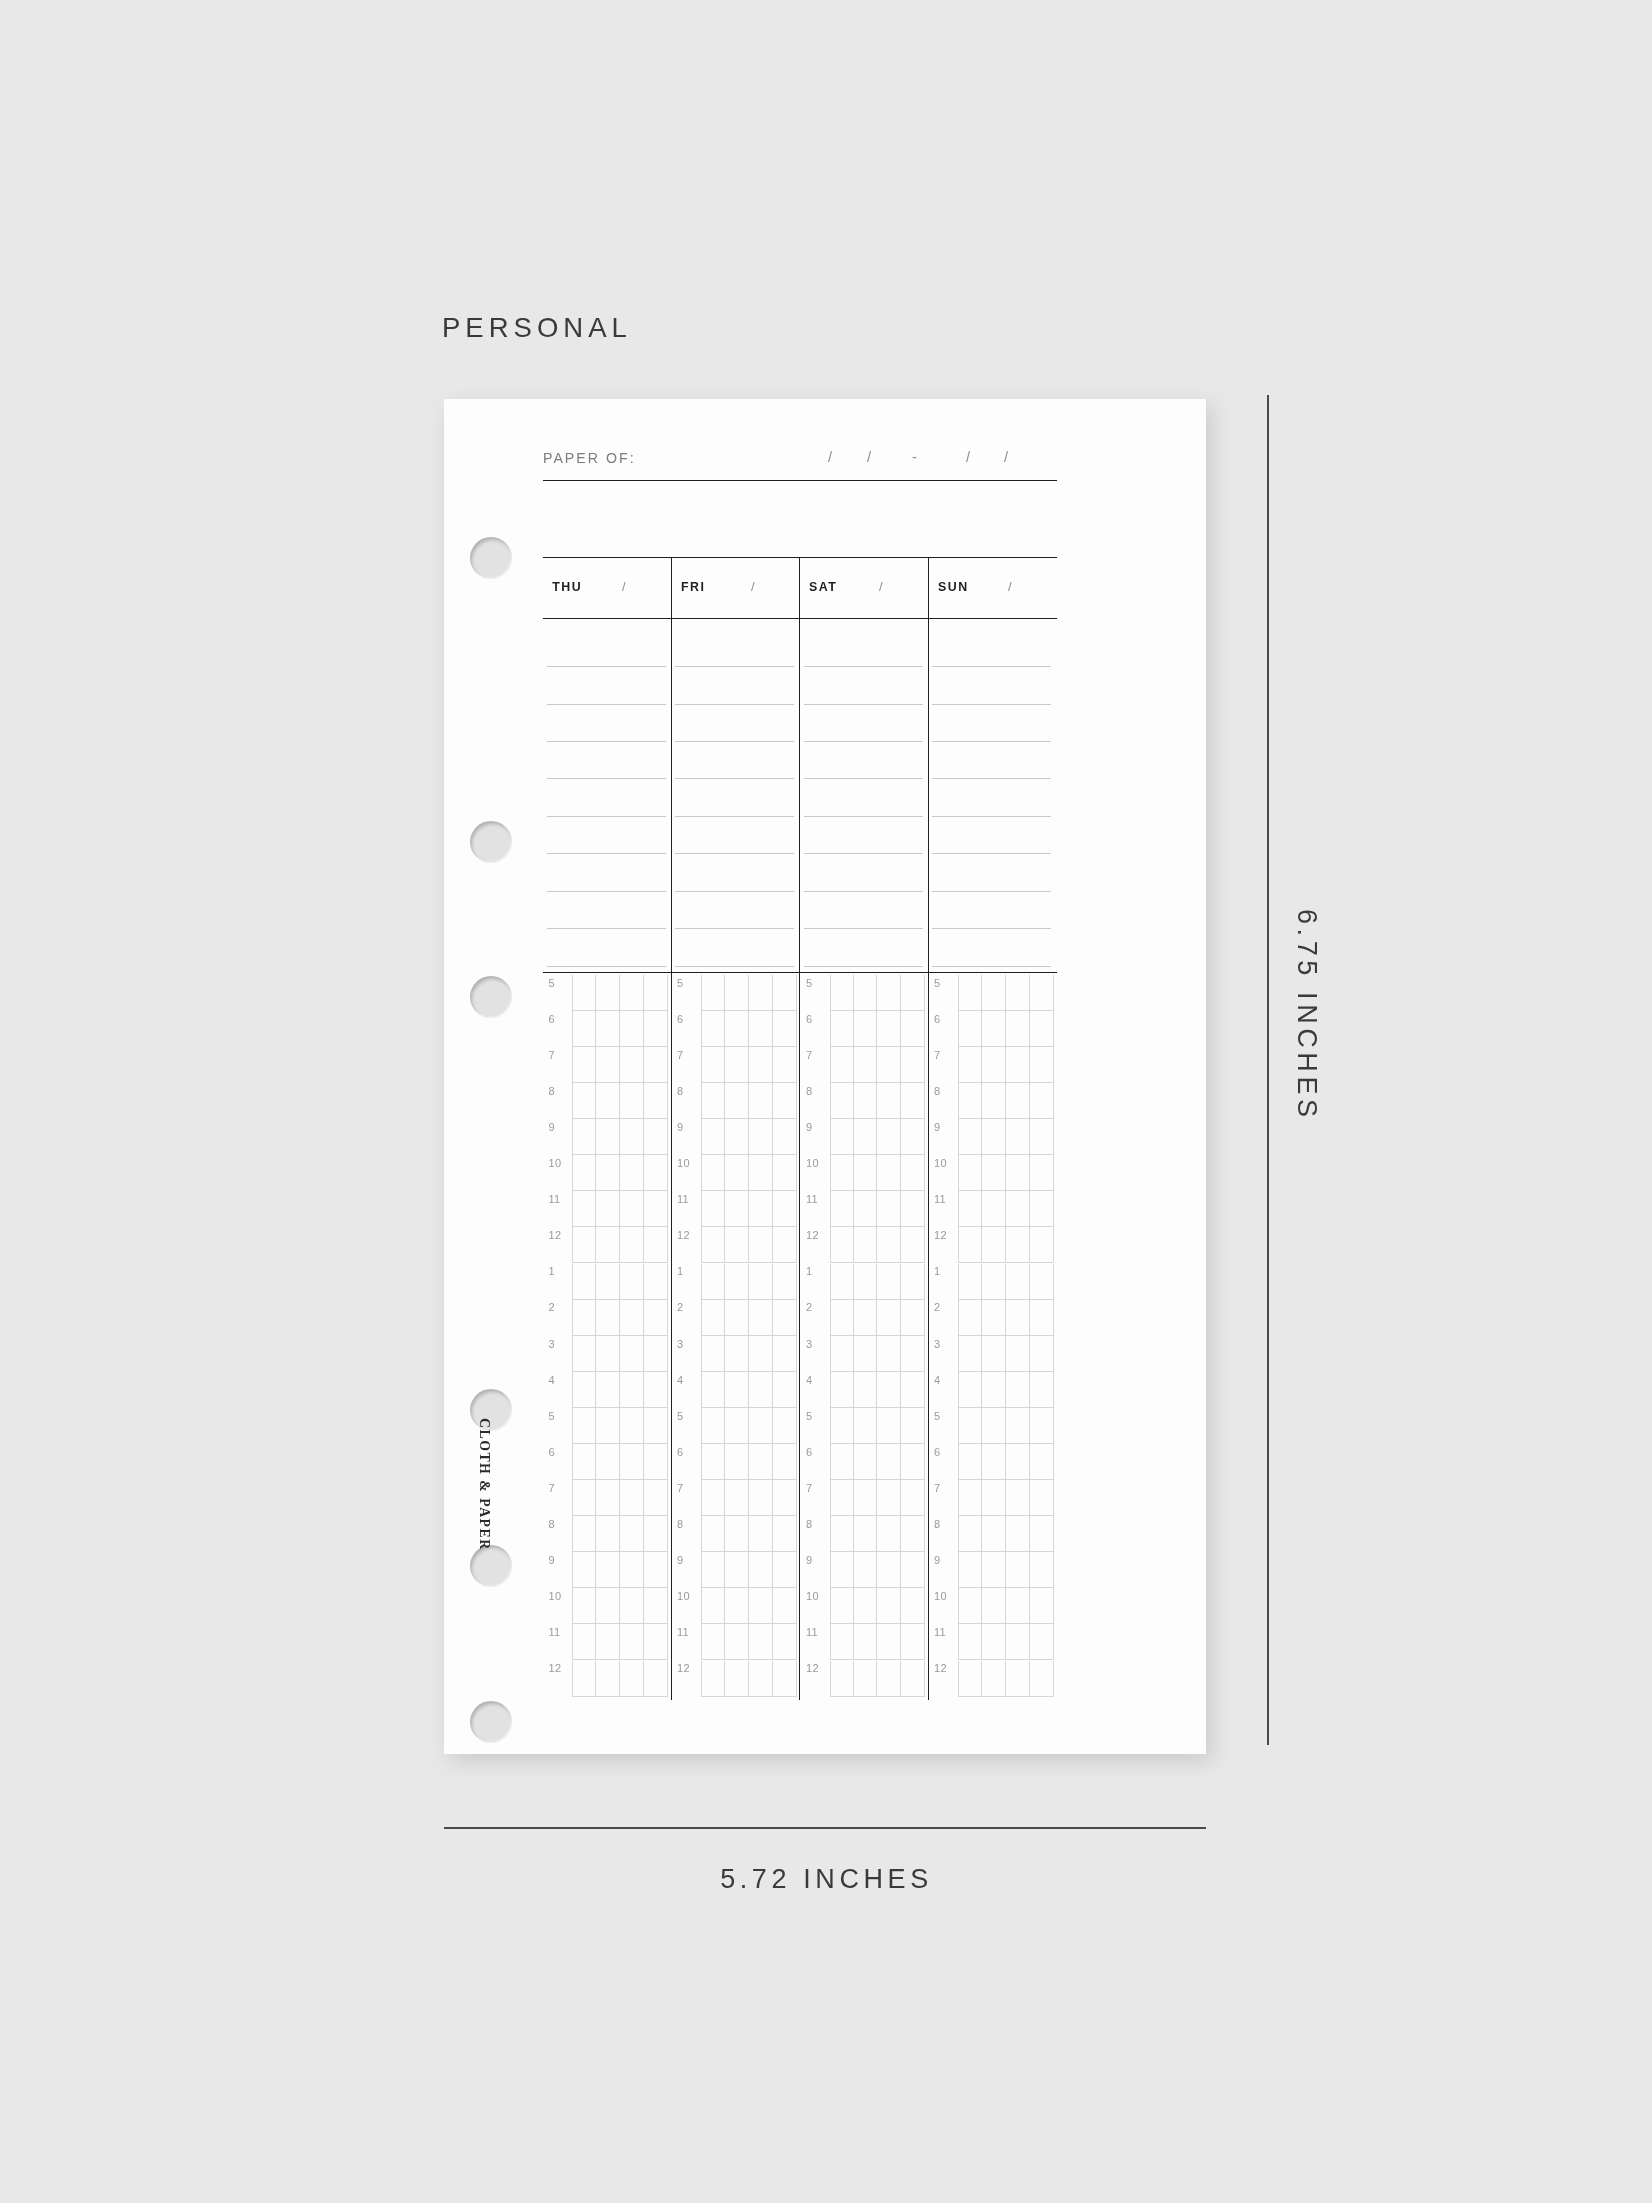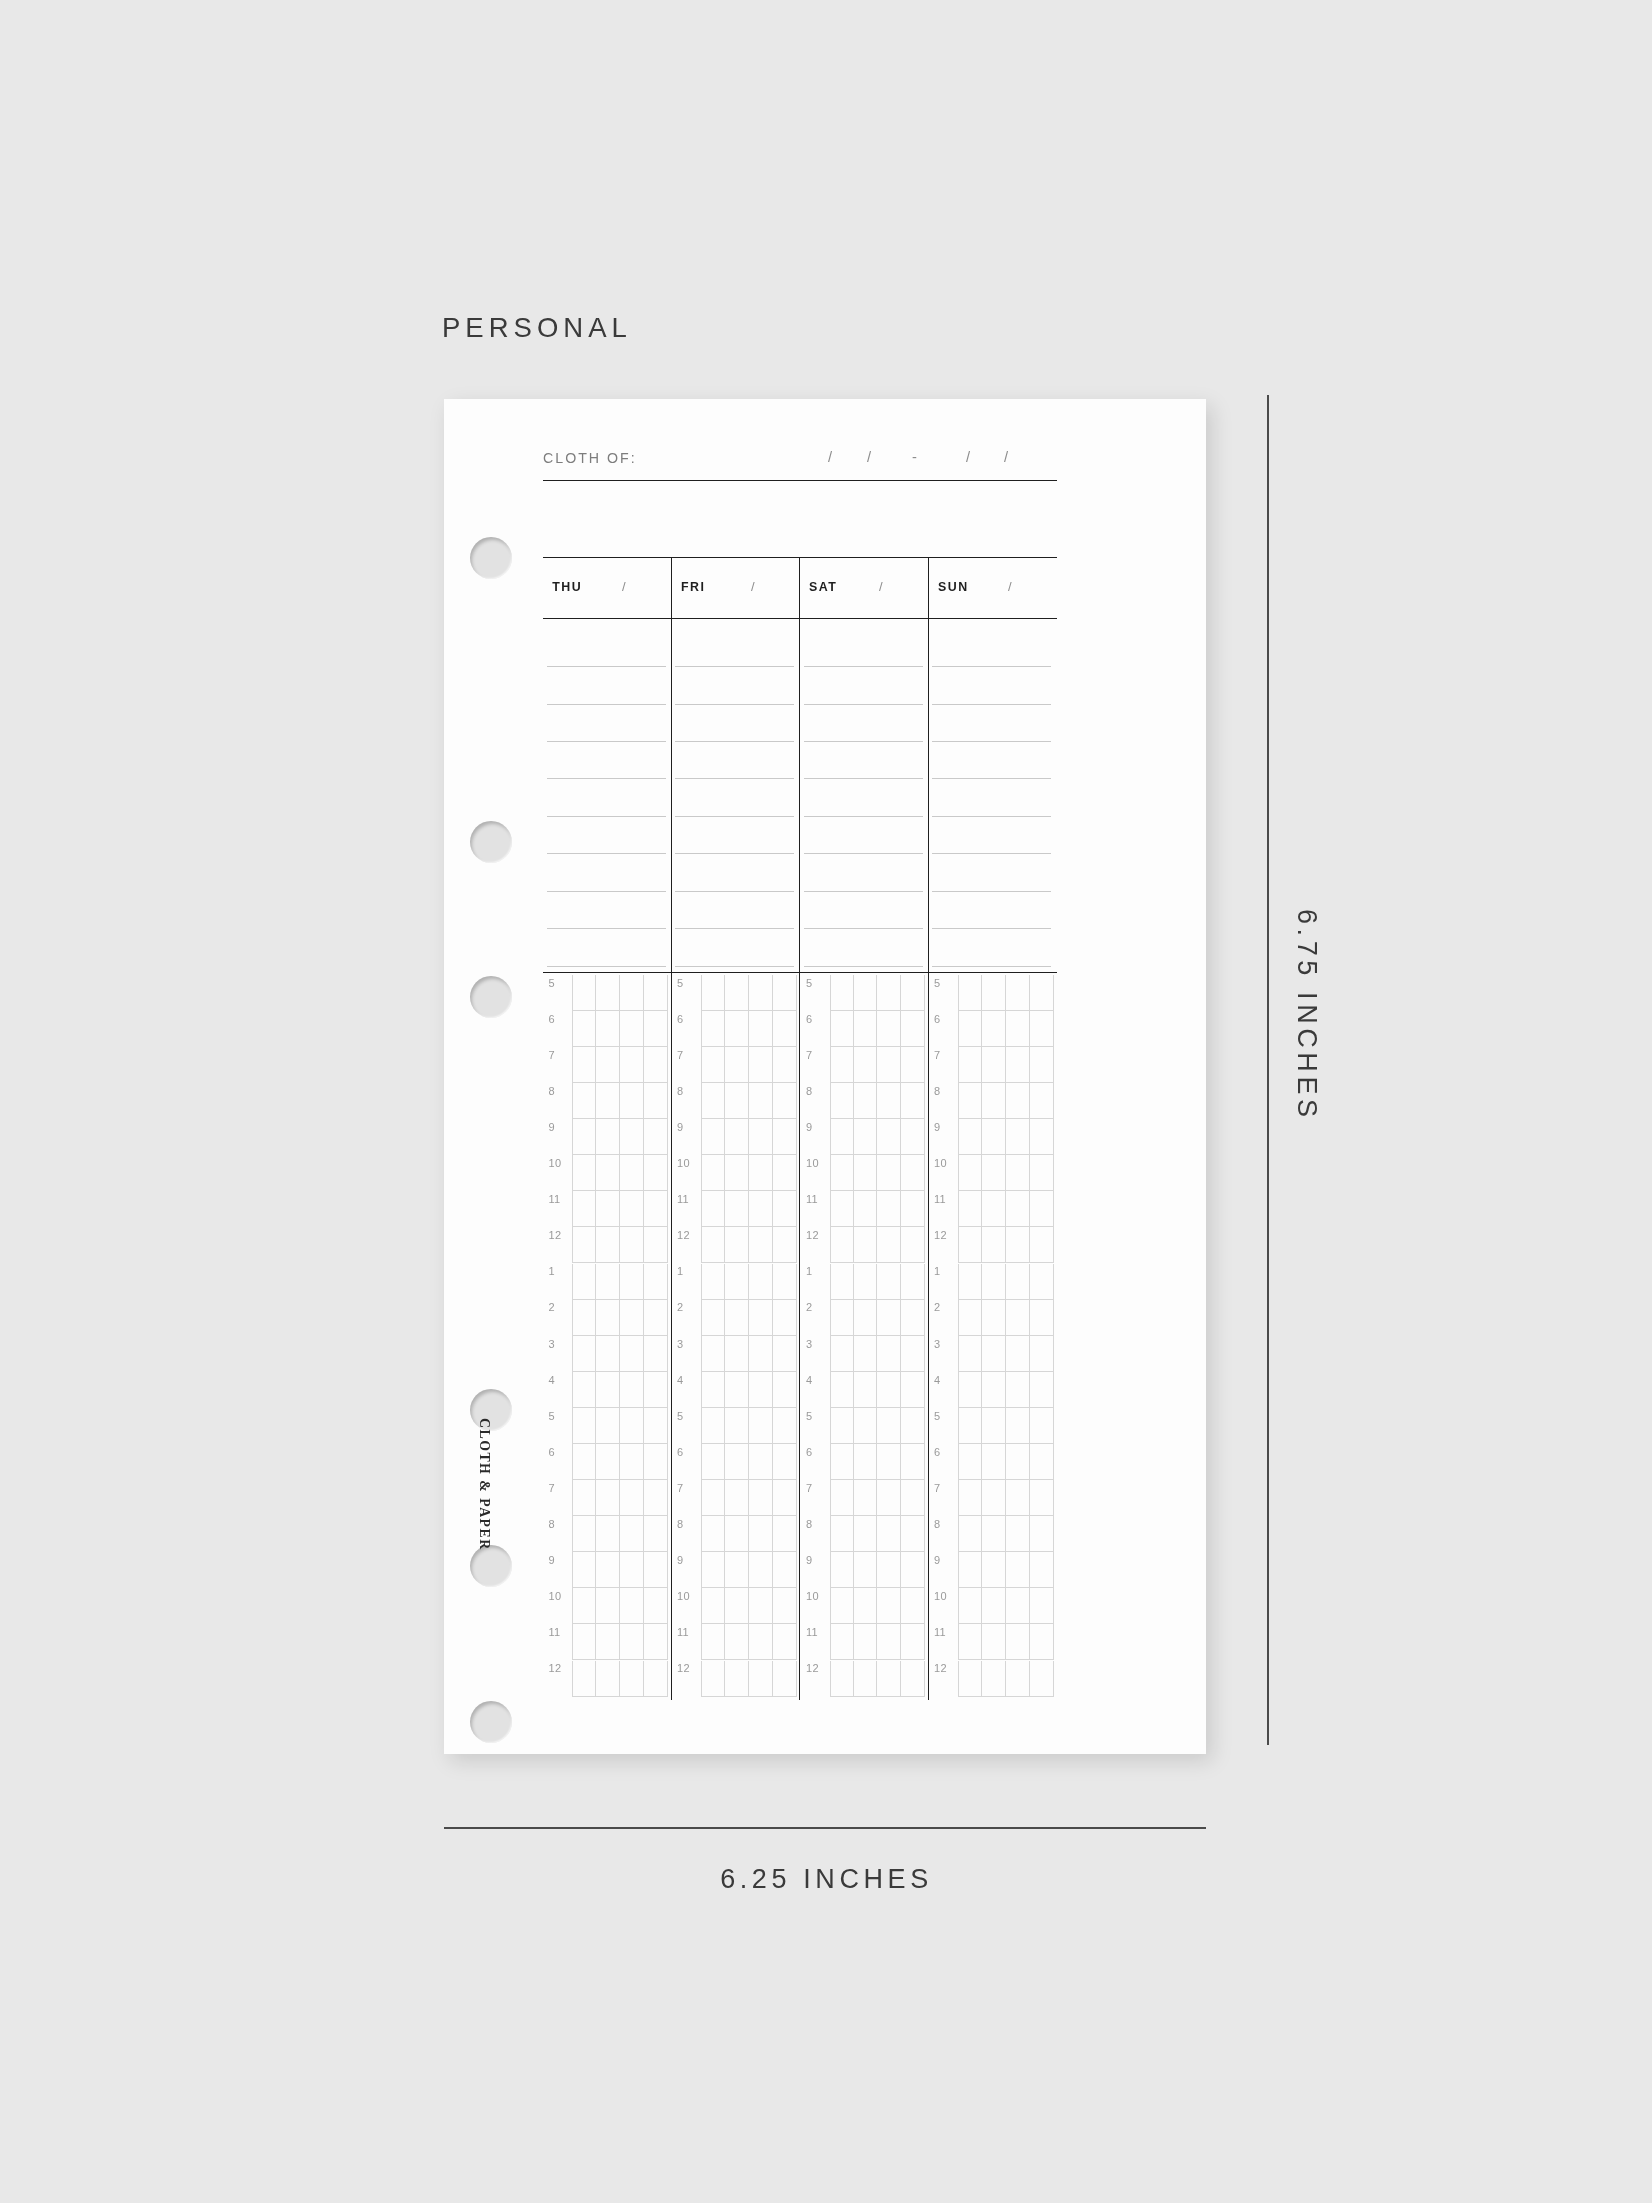--- a/index.html
+++ b/index.html
@@ -223,35 +223,35 @@
 <body>
 
 <div class="size-title">PERSONAL</div>
 
 <div class="dim-right-wrap">
   <div class="dim-right-line"></div>
   <div class="dim-right-label">6.75 INCHES</div>
 </div>
 
 <div class="dim-bottom-line"></div>
-<div class="dim-bottom-label">6.25 INCHES</div>
+<div class="dim-bottom-label">5.72 INCHES</div>
 
 <div class="page">
 
   <div class="hole" style="left:26px; top:138px;"></div>
   <div class="hole" style="left:26px; top:422px;"></div>
   <div class="hole" style="left:26px; top:577px;"></div>
   <div class="hole" style="left:26px; top:990px;"></div>
   <div class="hole" style="left:26px; top:1146px;"></div>
   <div class="hole" style="left:26px; top:1302px;"></div>
 
   <div class="brand">CLOTH &amp; PAPER</div>
 
   <div class="weekof">
-    <div class="weekof-label">CLOTH OF:</div>
+    <div class="weekof-label">PAPER OF:</div>
     <div class="weekof-slashes">
         <span style="left: 0px;">/</span>
         <span style="left: 39px;">/</span>
         <span style="left: 84px;">-</span>
         <span style="left: 138px;">/</span>
         <span style="left: 176px;">/</span>
       </div>
     <div class="weekof-rule"></div>
   </div>
 

